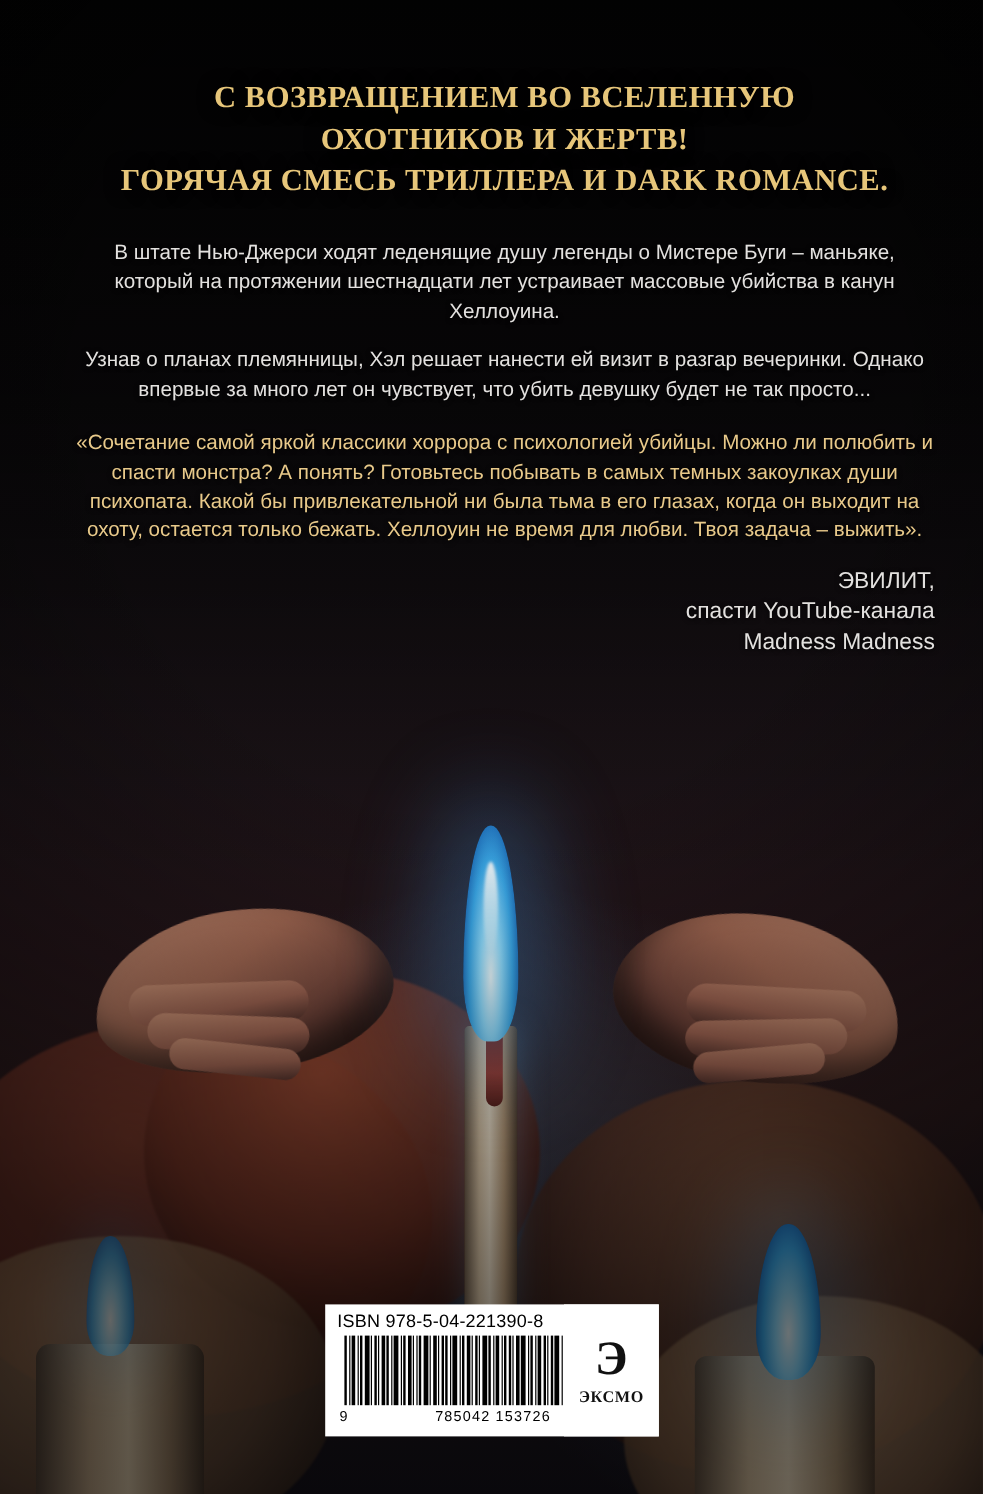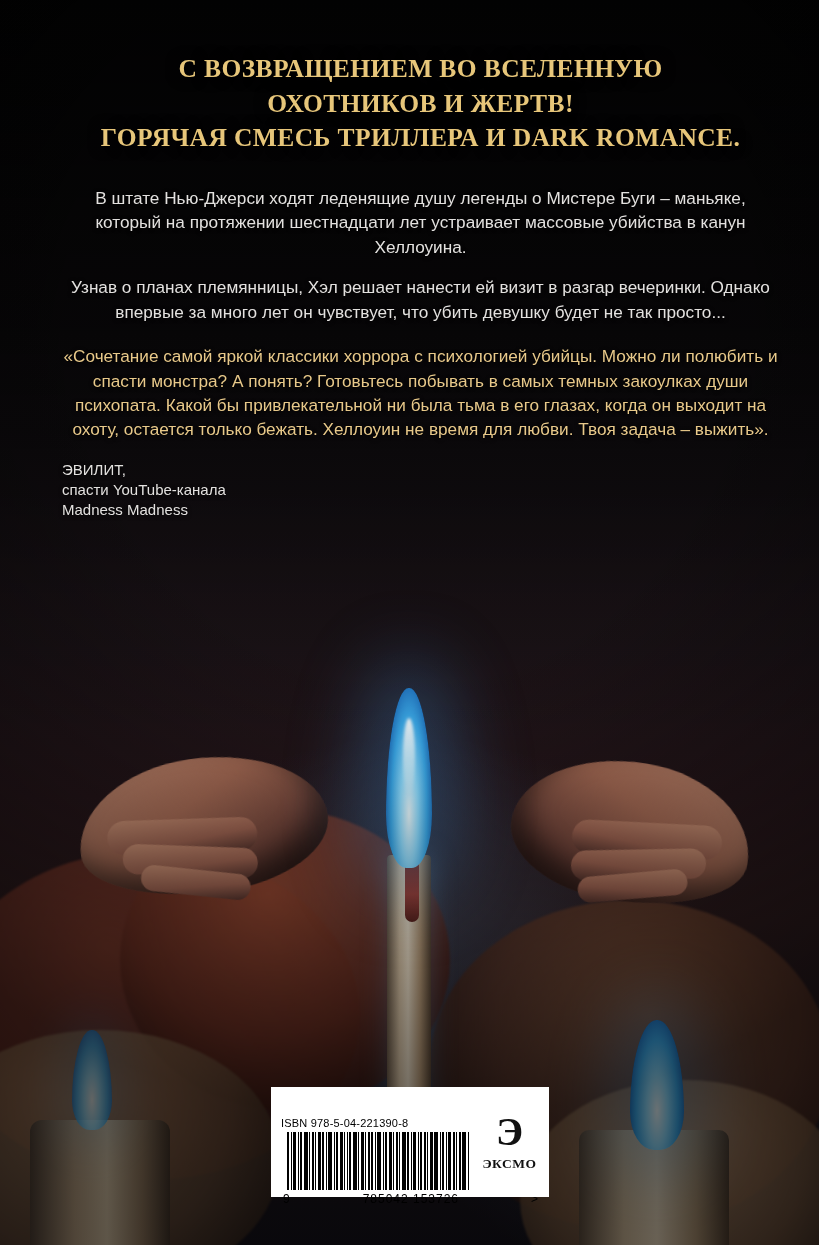--- a/index.html
+++ b/index.html
@@ -154,21 +154,21 @@
     position: absolute; inset: 0;
     background:
       radial-gradient(ellipse 90% 60% at 50% 30%, rgba(0,0,0,0) 40%, rgba(0,0,0,.55) 100%),
       linear-gradient(180deg, rgba(0,0,0,.82) 0%, rgba(0,0,0,.55) 26%, rgba(0,0,0,.1) 48%, rgba(0,0,0,0) 60%);
     pointer-events: none;
   }
 
   
   .content {
     position: absolute;
-    left: 0; right: 0; top: 0;
+    left: 0; right: 0; top: 12px;
     padding: 52px 40px 0 62px;
   }
   .headline {
     text-align: center;
     color: #e7c67a;
     font-family: "Liberation Serif", serif;
     font-weight: bold;
     font-size: 25.5px;
     letter-spacing: .4px;
     line-height: 1.36;
@@ -190,44 +190,44 @@
   .quote {
     margin-top: 20px;
     color: #e8c98a;
     font-size: 17.2px;
     line-height: 1.42;
     text-align: center;
     text-shadow: 0 1px 4px rgba(0,0,0,.95);
   }
   .attribution {
     margin-top: 18px;
+    text-align: right;
     color: #e3e1df;
-    font-size: 15px;
+    font-size: 19px;
     line-height: 1.34;
     text-shadow: 0 1px 4px rgba(0,0,0,.95);
   }
 
   
   .isbn-box {
     position: absolute;
     left: 271px;
     bottom: 48px;
     width: 278px;
     height: 110px;
     background: #fff;
     padding: 6px 8px 4px 10px;
     box-sizing: border-box;
   }
   .isbn-text {
     font-family: "Liberation Sans", sans-serif;
-    font-size: 11px;
+    font-size: 15px;
     color: #000;
     letter-spacing: .2px;
     margin-bottom: 3px;
-    margin-top: 24px;
   }
   .barcode {
     height: 58px;
     display: flex;
     align-items: stretch;
     gap: 0;
     margin-left: 6px;
   }
   .barcode i {
     display: block;

